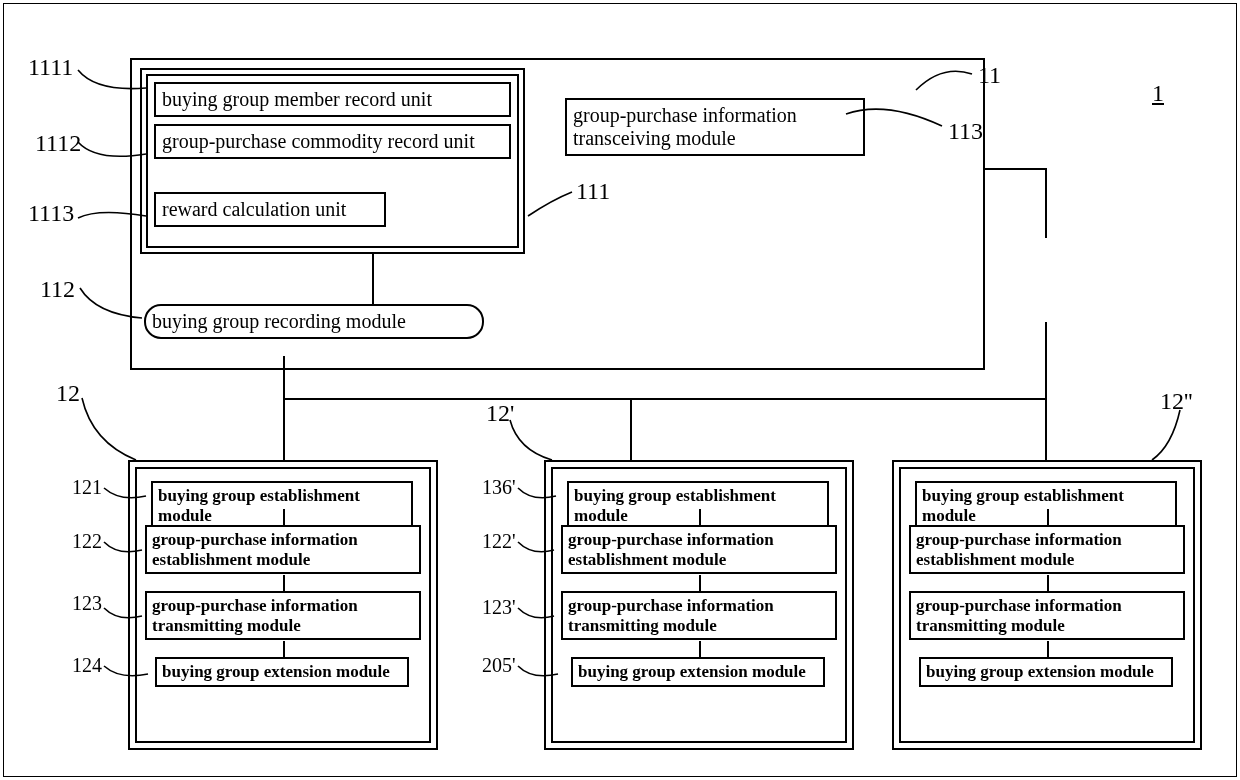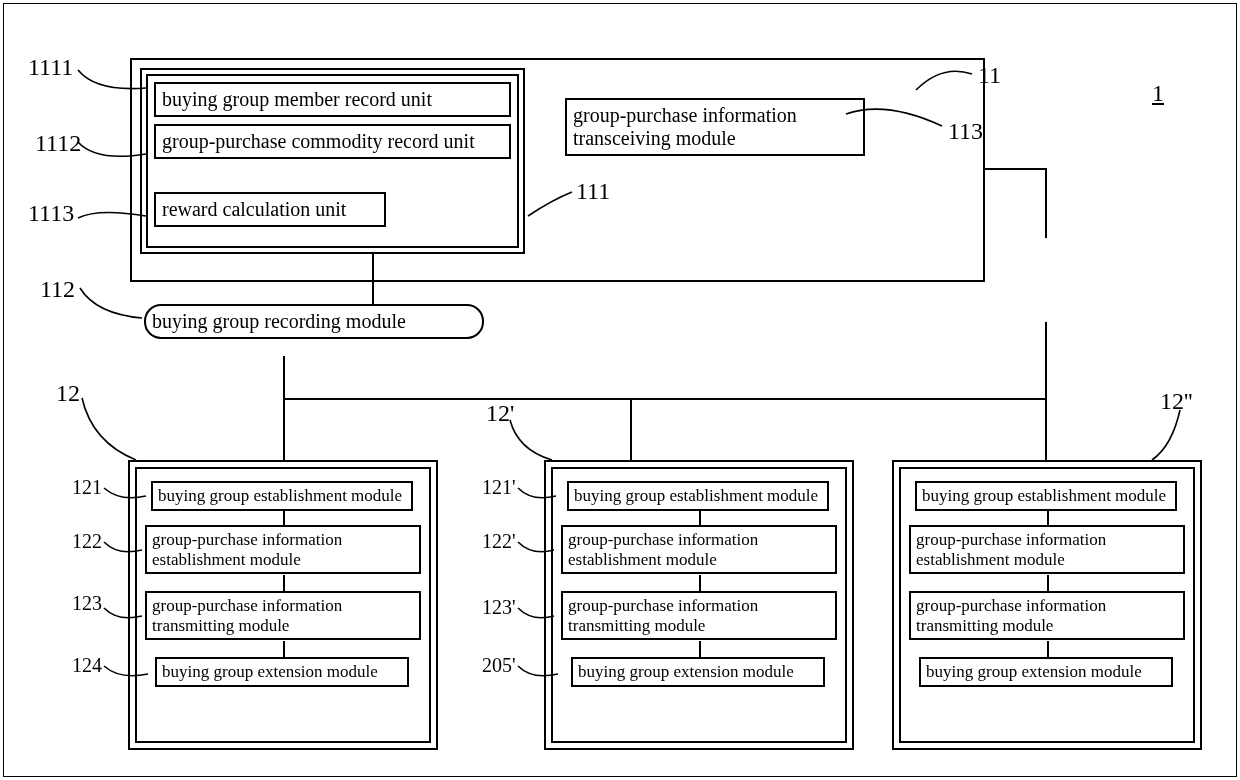--- a/index.html
+++ b/index.html
@@ -28,21 +28,21 @@
     border: 2px solid #000;
     background: #fff;
   }
   .label-box {
     border: 2px solid #000;
     background: #fff;
     font-size: 20px;
     padding: 4px 6px;
     line-height: 1.15;
   }
-  .label-box.sm { font-size: 17px; padding: 3px 5px; }
+  .label-box.sm { font-size: 17px; padding: 3px 5px; font-weight: bold; }
   .ref {
     position: absolute;
     font-size: 24px;
   }
   .ref.sm { font-size: 20px; }
   svg.lead { position: absolute; overflow: visible; pointer-events: none; }
   .cloud {
     position: absolute;
     width: 150px; height: 100px;
   }
@@ -59,21 +59,21 @@
   .vline { width: 2px; }
 </style>
 </head>
 <body>
 
 <div class="canvas">
   <div class="outer-frame"></div>
 
   <div class="ref" style="left:1152px; top:80px; text-decoration: underline;">1</div>
 
-  <div class="box" style="left:130px; top:58px; width:855px; height:224px;">
+  <div class="box" style="left:130px; top:58px; width:855px; height:312px;">
 
     <div class="box" style="left:8px; top:8px; width:385px; height:186px; border:2px solid #000;">
       <div style="position:absolute; left:4px; top:4px; right:4px; bottom:4px; border:2px solid #000;">
         <div class="label-box" style="position:absolute; left:6px; top:6px; width:357px;">buying group member record unit</div>
         <div class="label-box" style="position:absolute; left:6px; top:48px; width:357px;">group-purchase commodity record unit</div>
         <div class="label-box" style="position:absolute; left:6px; top:116px; width:232px;">reward calculation unit</div>
       </div>
     </div>
 
     <div class="label-box" style="position:absolute; left:12px; top:244px; width:340px;border-radius:17px;">buying group recording module</div>
@@ -173,21 +173,21 @@
       <div class="label-box sm" style="position:absolute; left:8px; top:122px; width:276px;">group-purchase information transmitting module</div>
       <div class="vline" style="left:146px; top:172px; height:16px;"></div>
       <div class="label-box sm" style="position:absolute; left:18px; top:188px; width:254px;">buying group extension module</div>
     </div>
   </div>
   <div class="ref" style="left:486px; top:400px;">12'</div>
   <svg class="lead" style="left:510px; top:420px;" width="46" height="44">
       <path d="M0 0 Q 8 30 42 40" stroke="#000" stroke-width="1.6" fill="none"></path>
     </svg>
 
-  <div class="ref sm" style="left:482px; top:476px;">121'</div>
+  <div class="ref sm" style="left:482px; top:476px;">136'</div>
   <svg class="lead" style="left:518px; top:488px;" width="42" height="16">
       <path d="M0 0 Q 14 14 38 8" stroke="#000" stroke-width="1.6" fill="none"></path>
     </svg>
   <div class="ref sm" style="left:482px; top:530px;">122'</div>
   <svg class="lead" style="left:518px; top:542px;" width="40" height="16">
       <path d="M0 0 Q 14 14 36 8" stroke="#000" stroke-width="1.6" fill="none"></path>
     </svg>
   <div class="ref sm" style="left:482px; top:596px;">123'</div>
   <svg class="lead" style="left:518px; top:608px;" width="40" height="16">
       <path d="M0 0 Q 14 14 36 8" stroke="#000" stroke-width="1.6" fill="none"></path>

